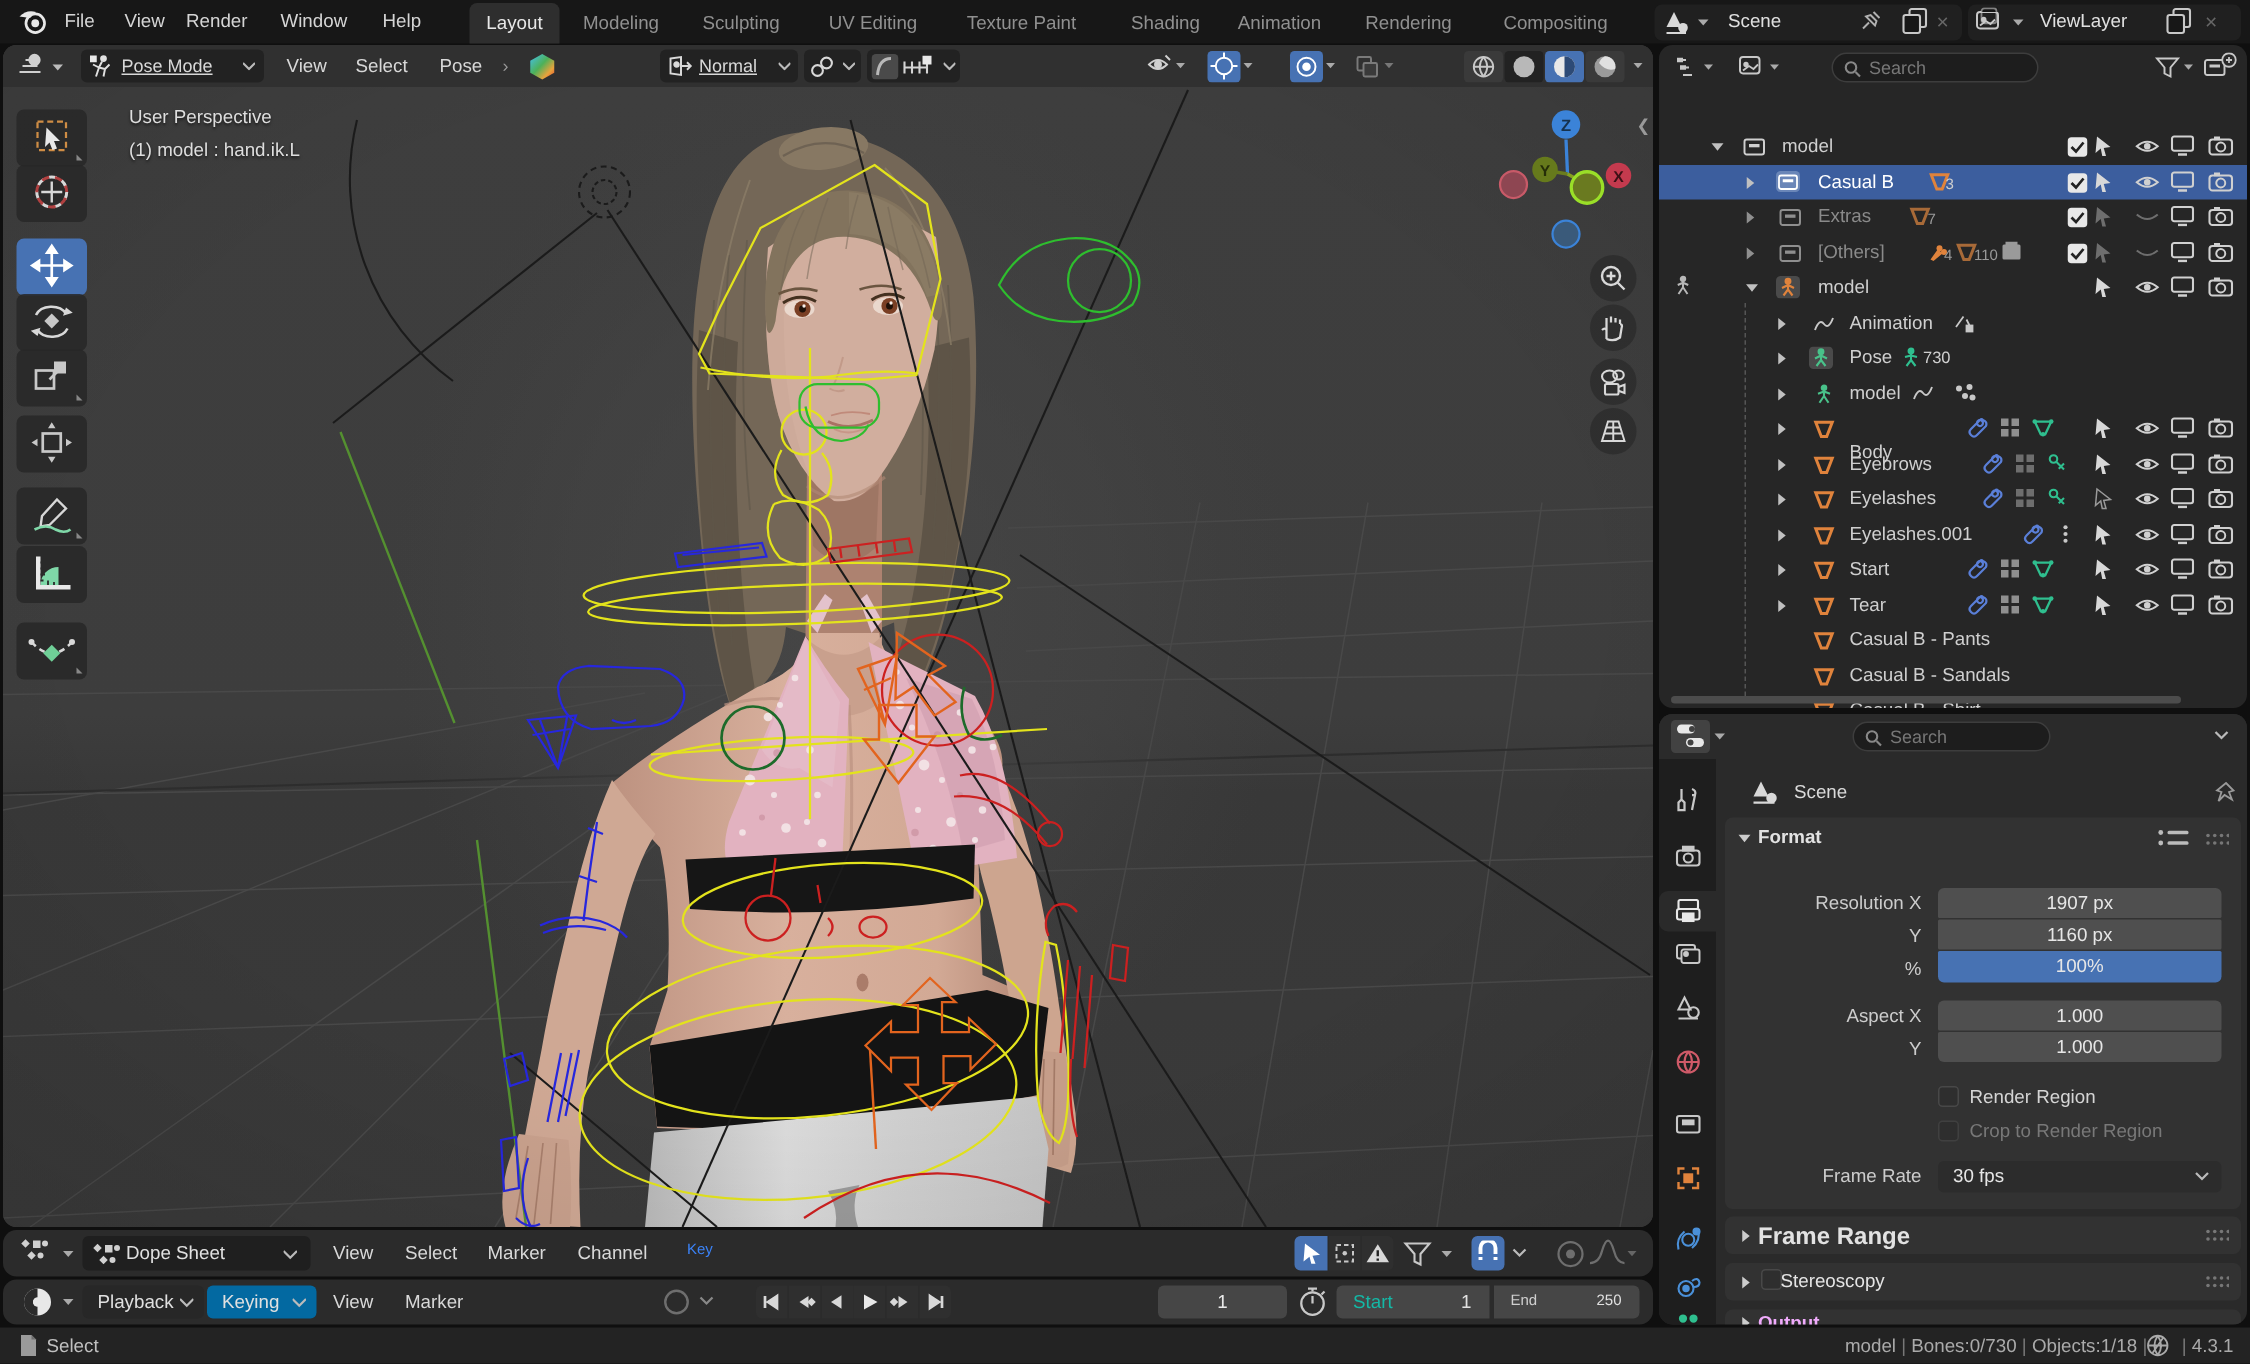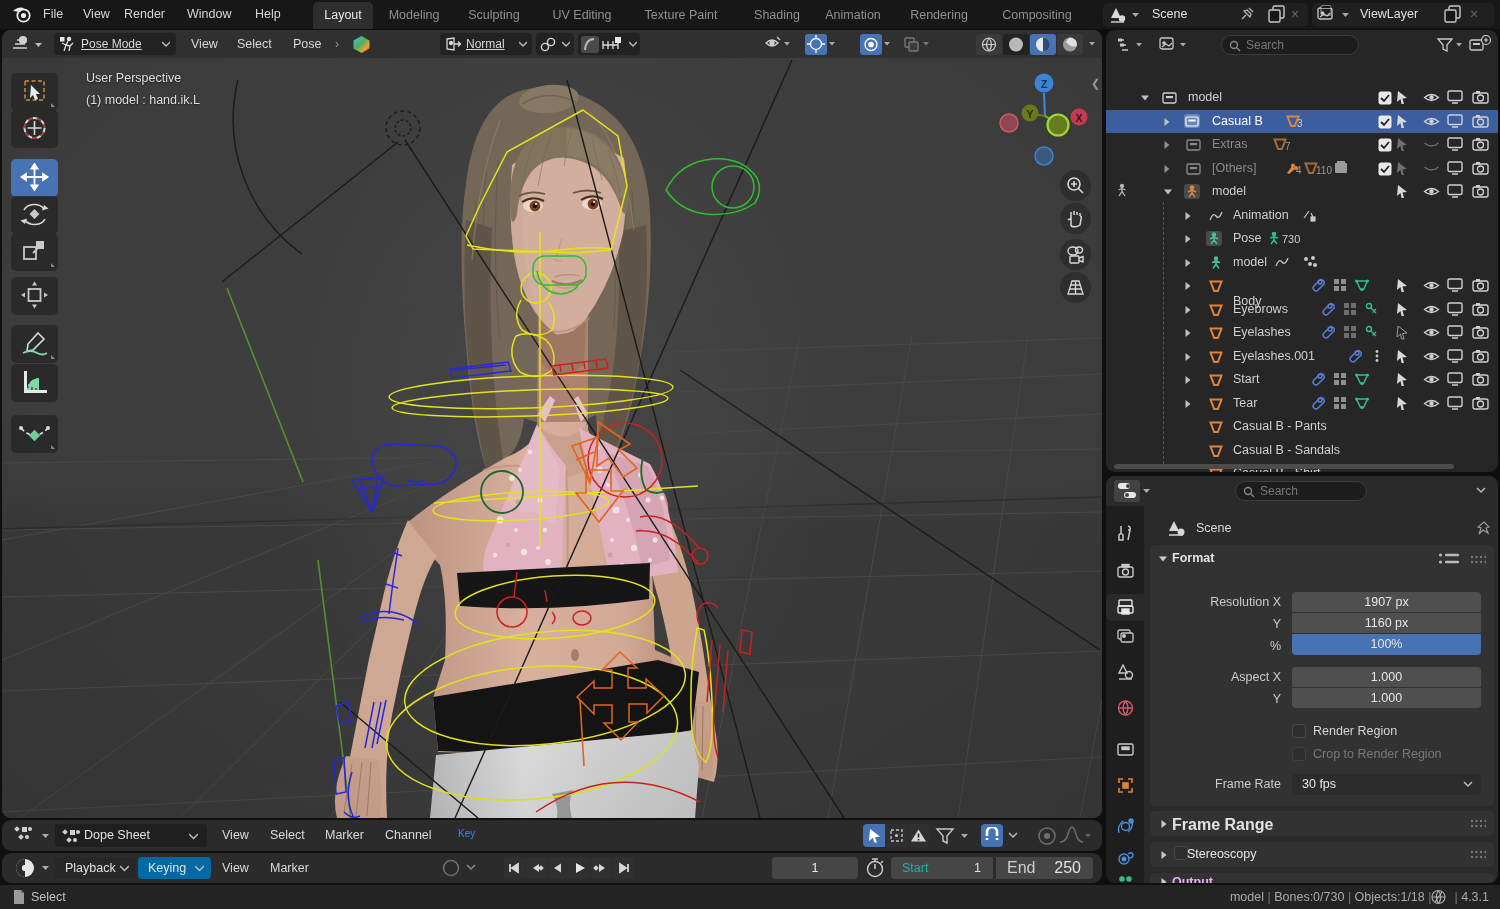--- a/index.html
+++ b/index.html
@@ -1462,21 +1462,21 @@
         <svg style="position:absolute;left:0;top:2px" width="21" height="18" viewBox="0 0 21 18">
           <path d="M15,5 L15,13 M7,5 L13,9 L7,13 Z" stroke="#d8d8d8" stroke-width="1.8" fill="#d8d8d8"></path>
         </svg>
       </div>
   <div class="abs" style="left:770px;top:4px;width:86px;height:22px;background:#464646;border-radius:4px;color:#e8e8e8;font-size:12.5px;line-height:22px;text-align:center">1</div>
   <svg style="position:absolute;left:862px;top:4px" width="22" height="22" viewBox="0 0 22 22">
         <circle cx="11" cy="12" r="7.5" fill="none" stroke="#c8c8c8" stroke-width="1.5"></circle>
         <path d="M11,12 L11,7 M8,2 L14,2 M11,2 L11,4 M17,6 L19,4" stroke="#c8c8c8" stroke-width="1.5" fill="none"></path>
       </svg>
   <div class="abs" style="left:889px;top:4px;width:102px;height:22px;background:#464646;border-radius:4px 0 0 4px;color:#e0e0e0;font-size:12.5px;line-height:22px"><span style="margin-left:11px;color:#14b8a6">Start</span><span style="position:absolute;right:12px">1</span></div>
-  <div class="abs" style="left:994px;top:4px;width:97px;height:22px;background:#464646;border-radius:0 4px 4px 0;color:#e0e0e0;font-size:16px;line-height:22px"><span style="margin-left:11px;color:#cfcfcf">End</span><span style="position:absolute;right:12px">250</span></div>
+  <div class="abs" style="left:994px;top:4px;width:97px;height:22px;background:#464646;border-radius:0 4px 4px 0;color:#e0e0e0;font-size:10px;line-height:22px"><span style="margin-left:11px;color:#cfcfcf">End</span><span style="position:absolute;right:12px">250</span></div>
   </div>
 
   <div id="statusbar">
   <svg style="position:absolute;left:12px;top:4px" width="14" height="16" viewBox="0 0 14 16">
         <path d="M2,1 L9,1 L12,4 L12,15 L2,15 Z" fill="#9a9a9a"></path>
         <path d="M9,1 L9,4 L12,4" fill="#6e6e6e"></path>
       </svg>
   <div class="abs" style="left:31px;top:0;color:#c0c0c0">Select</div>
   <div class="abs" style="right:11px;top:0;color:#aaaaaa">model <span class="sep">|</span> Bones:0/730 <span class="sep">|</span> Objects:1/18 <span class="sep">|</span> <span style="display:inline-block;width:16px"></span> <span class="sep">|</span> 4.3.1</div>
   <svg style="position:absolute;right:53px;top:4px" width="17" height="16" viewBox="0 0 17 16">

